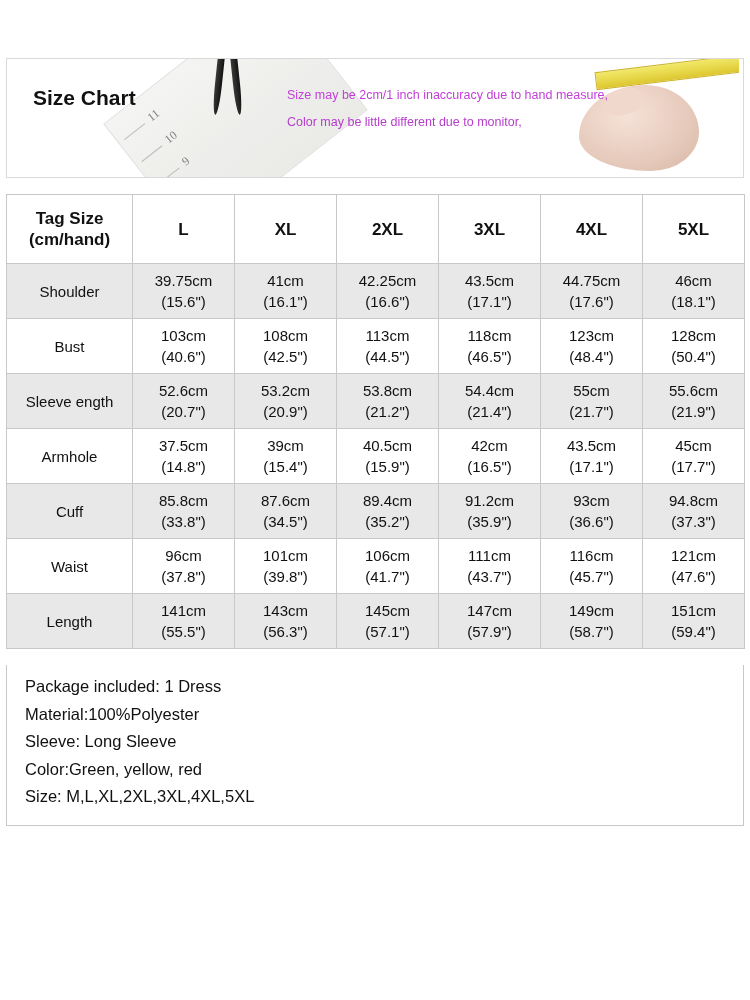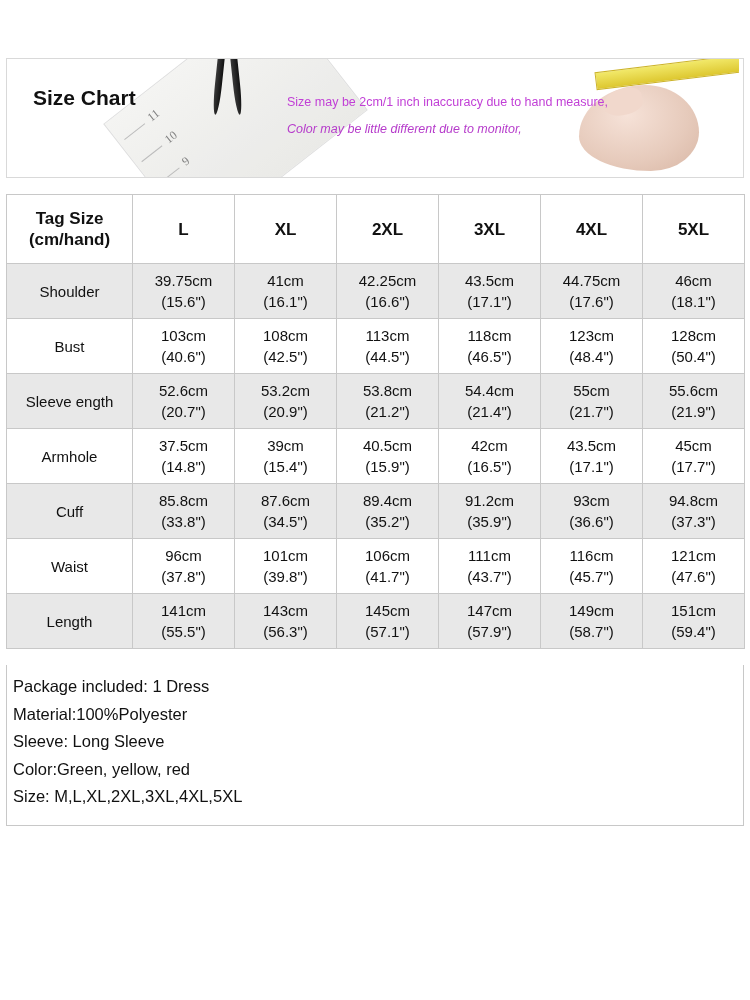--- a/index.html
+++ b/index.html
@@ -38,30 +38,30 @@
     width: 120px;
     font-size: 21px;
     font-weight: bold;
     line-height: 30px;
     color: #111111;
     z-index: 4;
   }
   .header-notes {
     position: absolute;
     left: 280px;
-    top: 30px;
+    top: 23px;
     z-index: 4;
   }
   .note {
     font-size: 12.5px;
     line-height: 27px;
     color: #c13fd6;
     white-space: nowrap;
   }
-  .note.n2 { color: #b63ccb; font-style: italic; }
+  .note.n2 { color: #b63ccb; }
   .note.n3 { color: #a93ac0; }
 
   
   .ruler {
     position: absolute;
     left: 120px;
     top: -18px;
     width: 215px;
     height: 150px;
     background: linear-gradient(180deg, #f4f4f2 0%, #e9e9e6 100%);
@@ -181,21 +181,21 @@
   }
   .val-cm { display: block; }
   .val-in { display: block; }
 
   
   .details {
     margin: 1px 6px;
     border: 1px solid #c8c8c8;
     border-top: none;
     background: #ffffff;
-    padding: 8px 6px 14px 6px;
+    padding: 8px 6px 14px 18px;
   }
   .details .line {
     font-size: 16.5px;
     line-height: 27.5px;
     color: #111111;
     white-space: nowrap;
   }
 </style>
 </head>
 <body>

